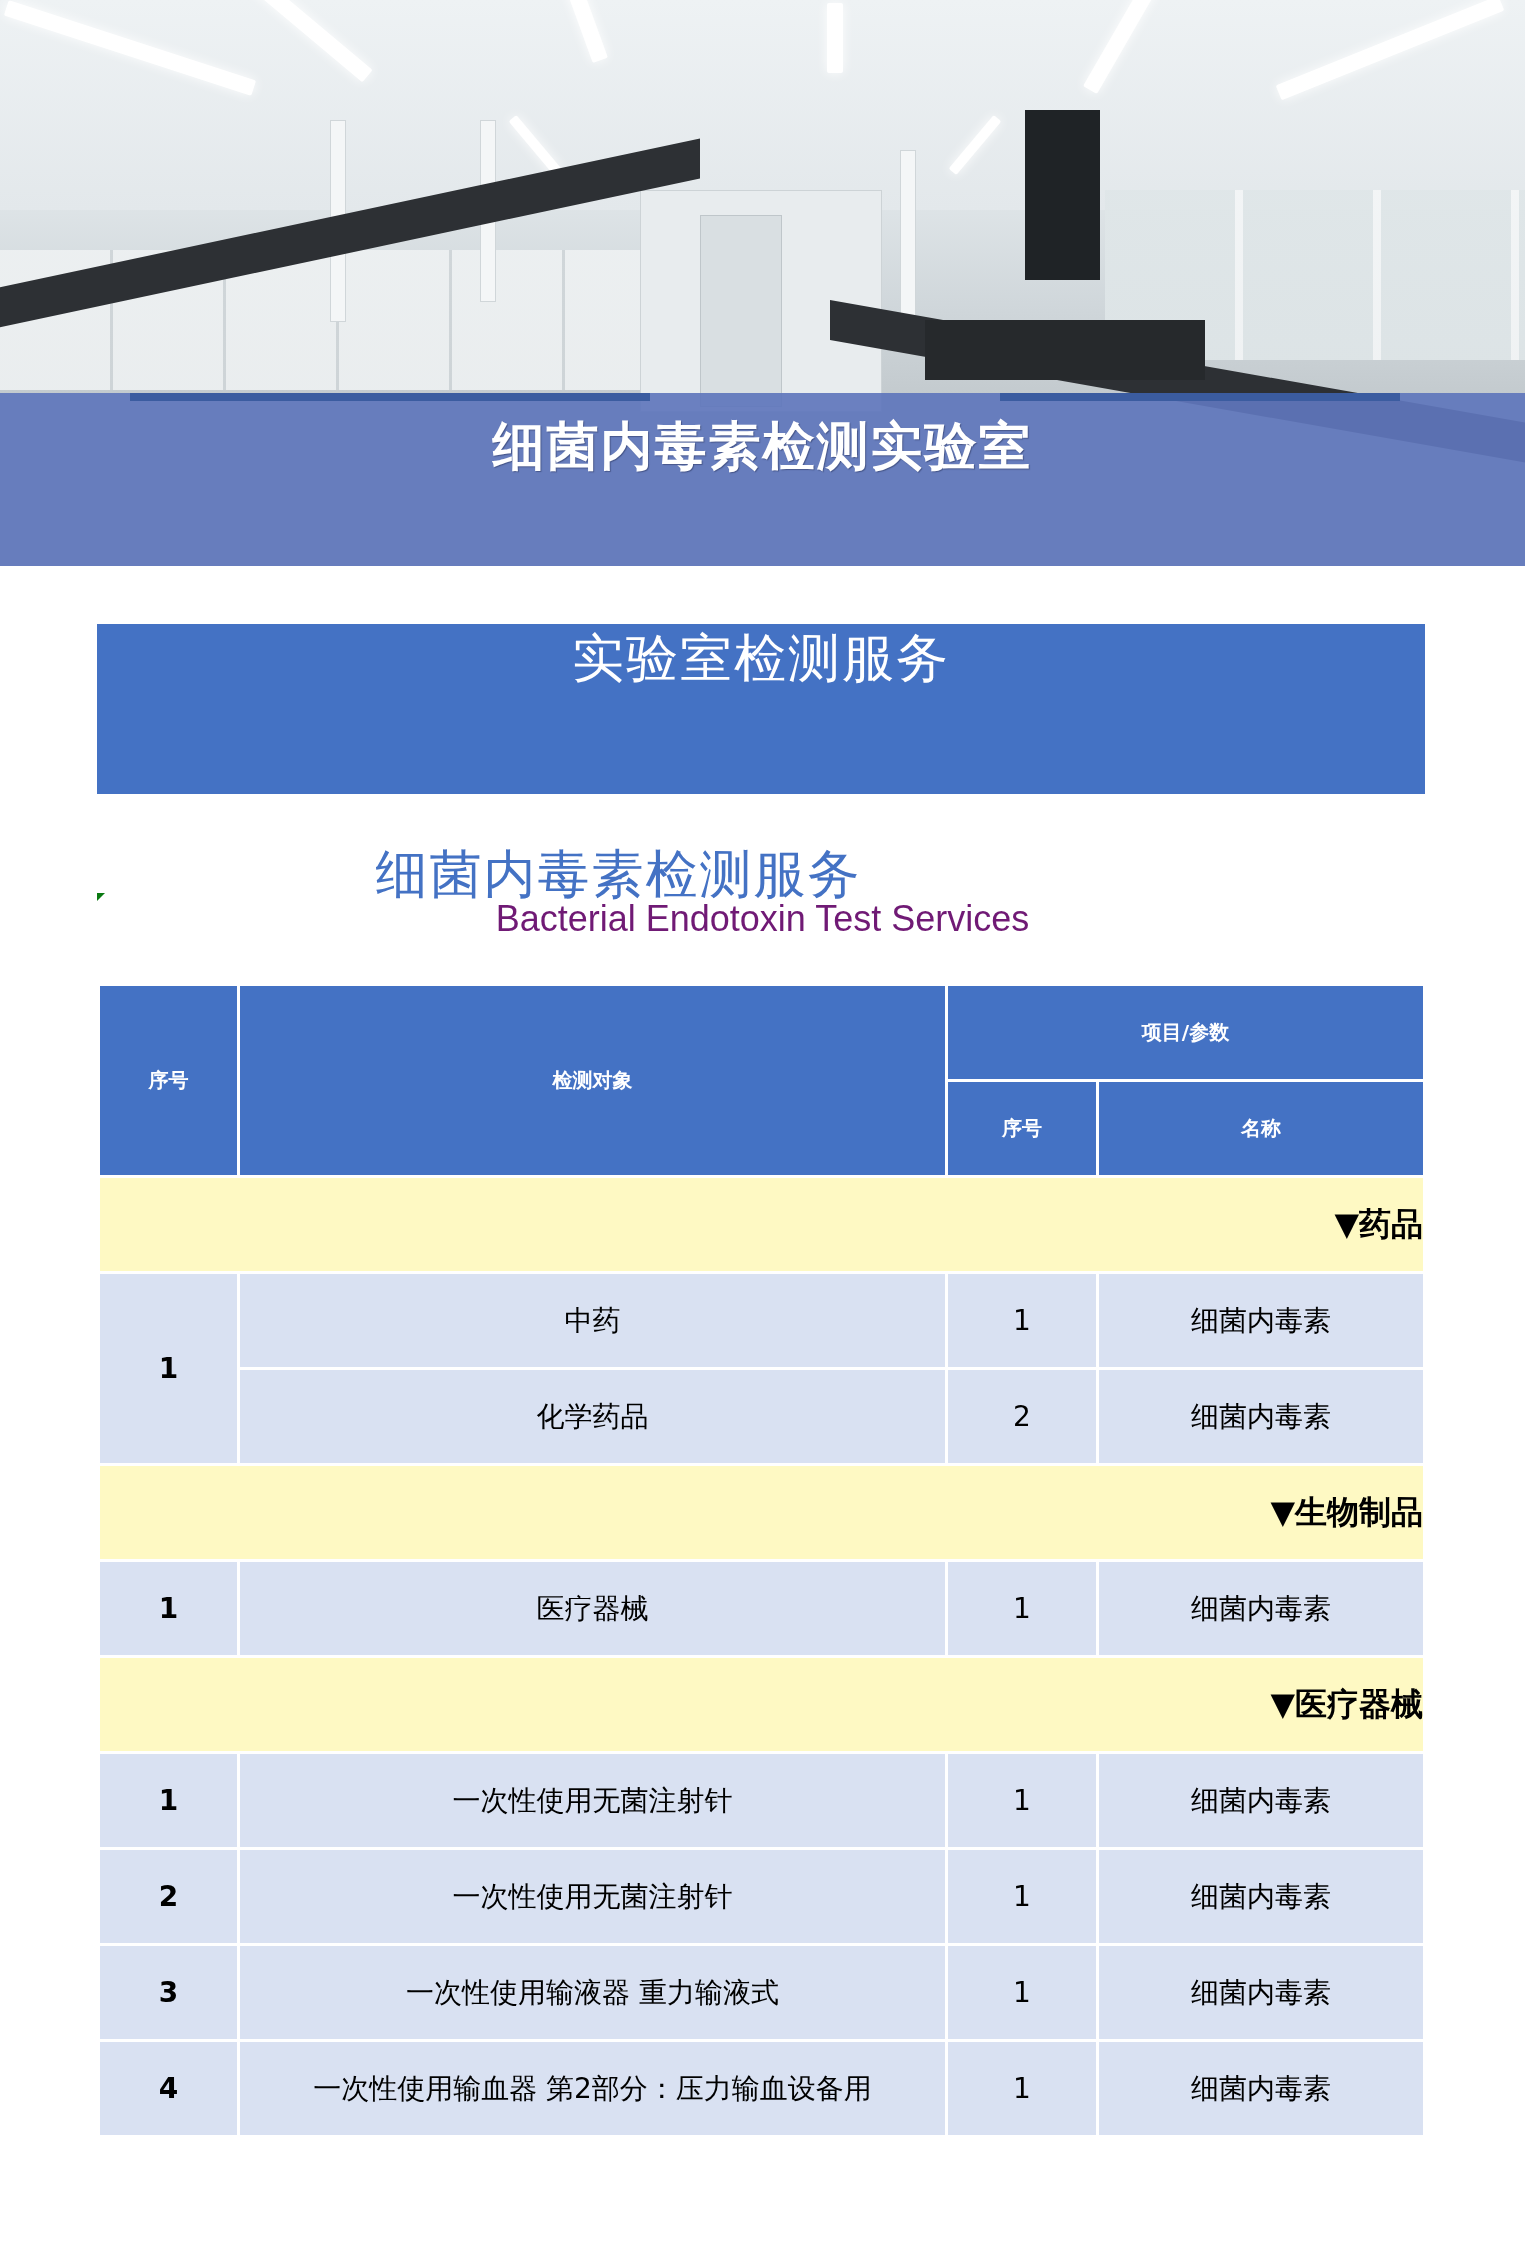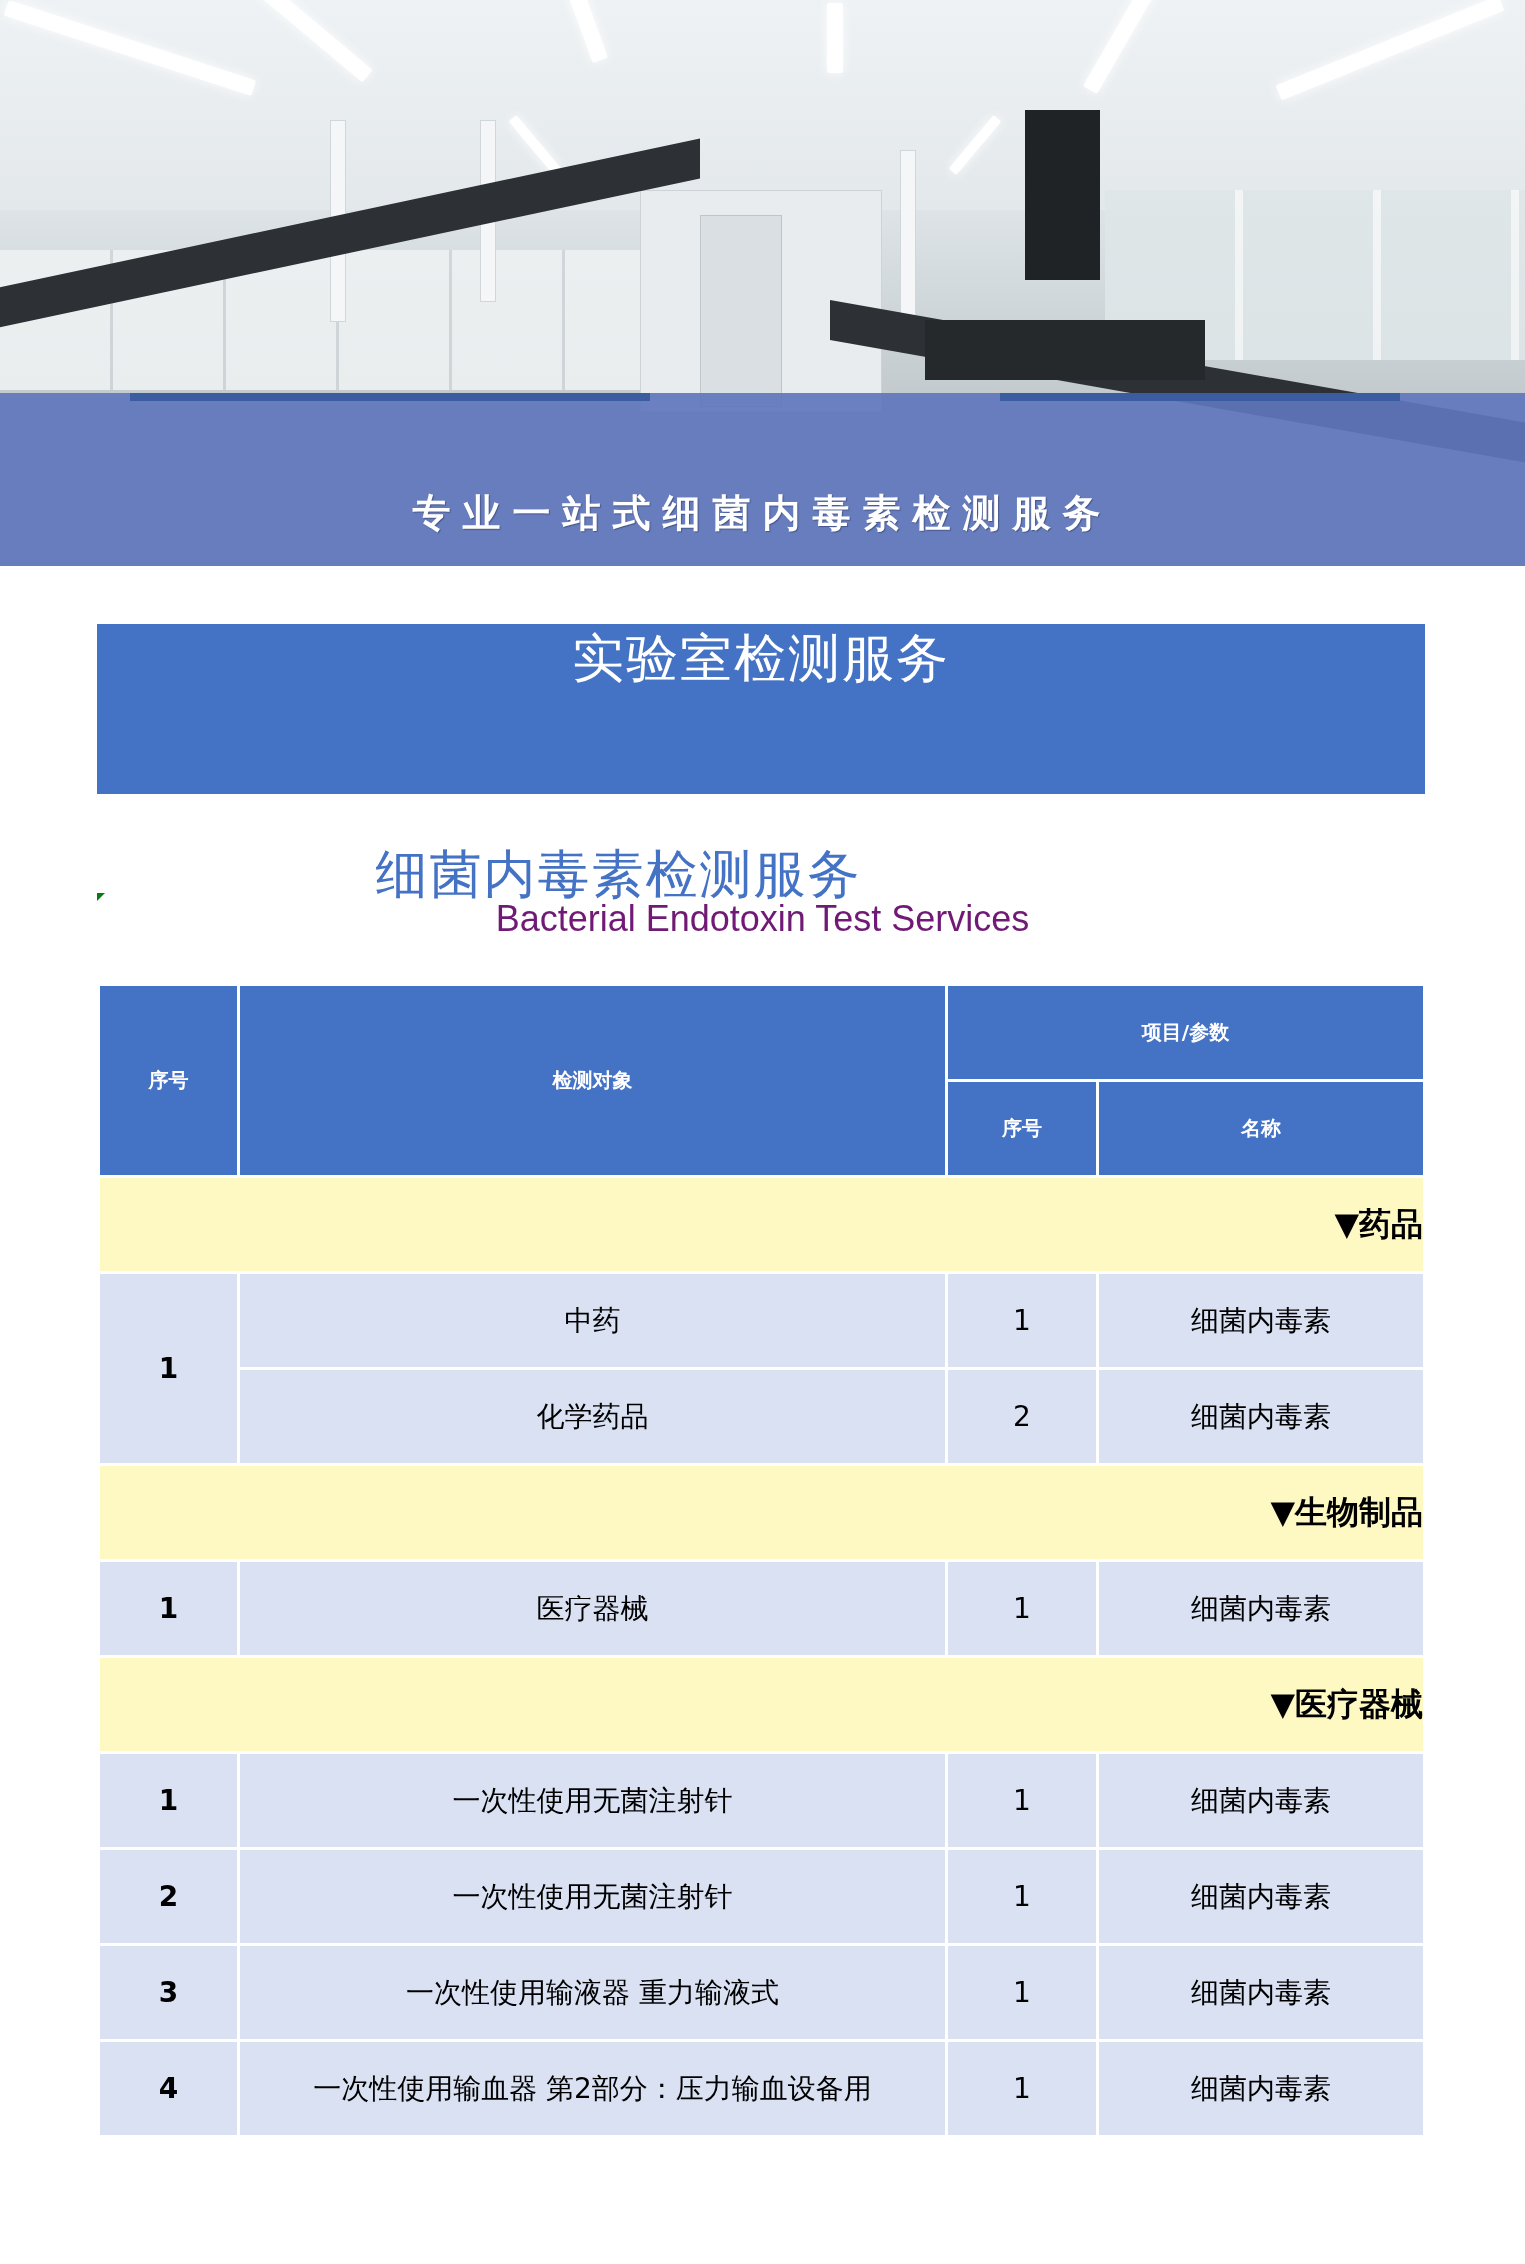--- a/index.html
+++ b/index.html
@@ -76,21 +76,21 @@
   <div class="arm" style="left:330px;top:120px;height:200px;"></div>
   <div class="arm" style="left:480px;top:120px;height:180px;"></div>
   <div class="arm" style="left:900px;top:150px;height:170px;"></div>
   <div class="hood"></div>
   <div class="bench-left"></div>
   <div class="bench-right"></div>
   <div class="sink"></div>
   <div class="banner-overlay"></div>
   <div class="overlay-stripe" style="left:130px;top:393px;width:520px;"></div>
   <div class="overlay-stripe" style="left:1000px;top:393px;width:400px;"></div>
-  <div class="banner-subtitle">专业一站式细菌内毒素检测服务</div>
+  <div class="banner-title">细菌内毒素检测实验室</div>
 </div>
 
 <div class="section-header">
   <span>实验室检测服务</span>
 </div>
 
 <div class="service-title">细菌内毒素检测服务</div>
 <div class="comment-marker"></div>
 <div class="service-subtitle">Bacterial Endotoxin Test Services</div>
 

